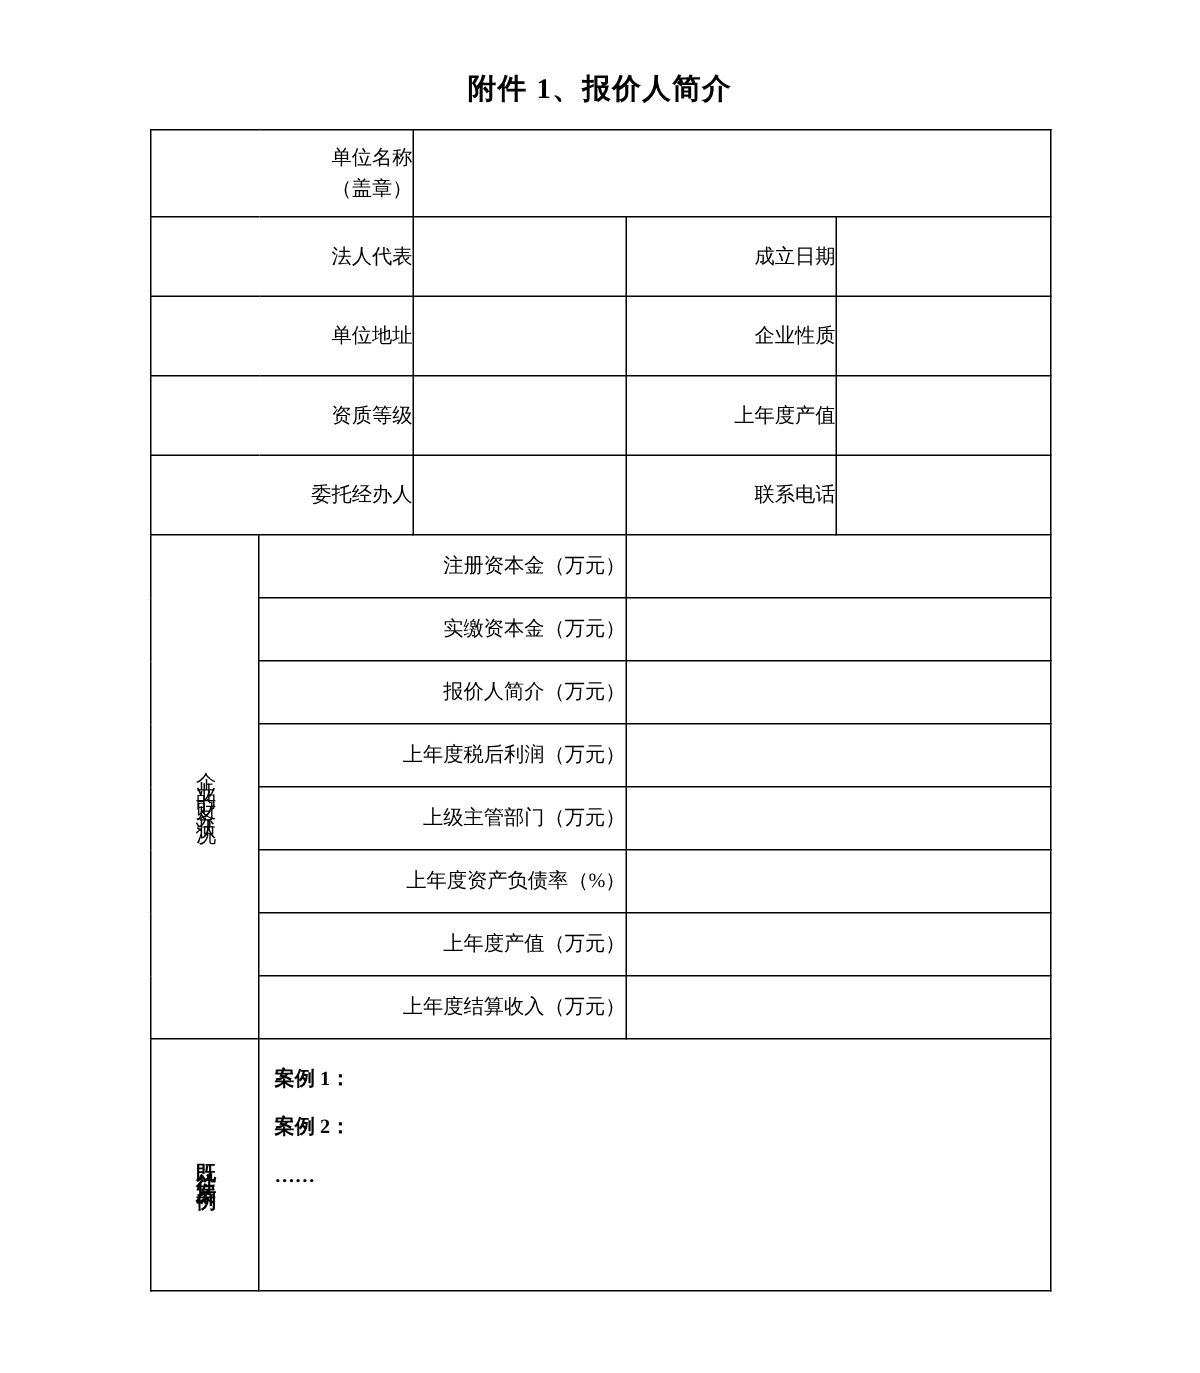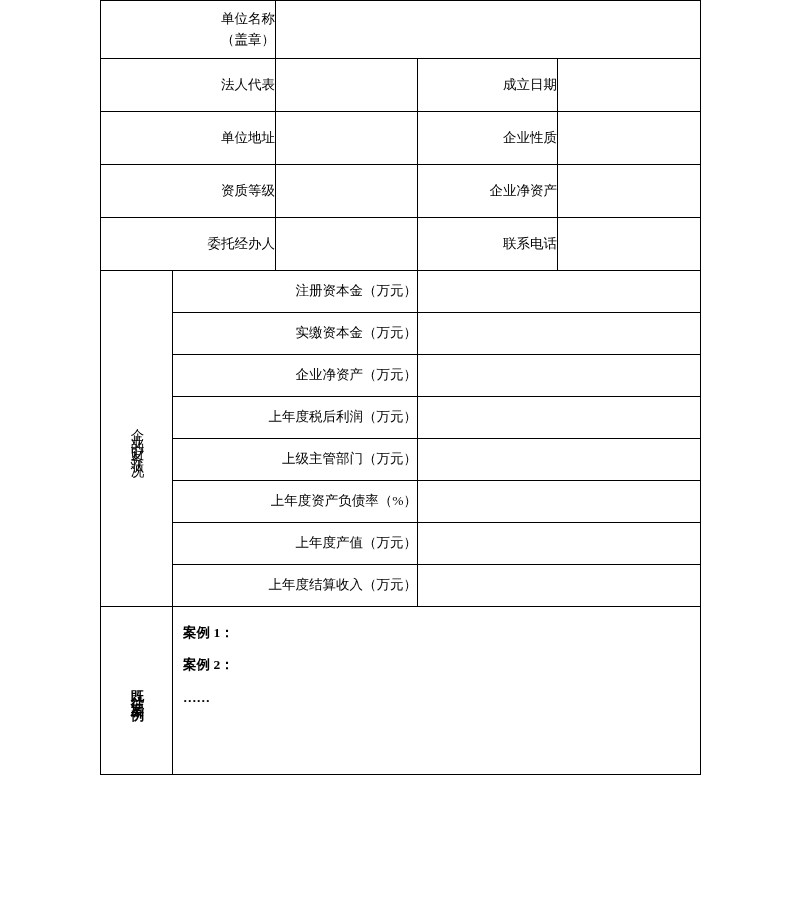--- a/index.html
+++ b/index.html
@@ -87,20 +87,21 @@
   .h-row-1 { height: 58px; }
   .h-row { height: 53px; margin-top: 28px; }
   .h-fin { height: 42px; }
   .h-case { height: 168px; font-weight: bold; }
 </style>
 </head>
 <body>
 
 <div class="page">
 
+  <div class="doc-title">附件 1、报价人简介</div>
 
   <div class="table-wrap">
     <table class="form">
       <colgroup>
         <col style="width:72px">
         <col style="width:103px">
         <col style="width:142px">
         <col style="width:140px">
         <col style="width:143px">
       </colgroup>
@@ -124,21 +125,21 @@
       <tr class="h-row">
         <td colspan="2" class="cell-label">单位地址</td>
         <td class="cell-blank"></td>
         <td class="cell-label">企业性质</td>
         <td class="cell-blank"></td>
       </tr>
 
       <tr class="h-row">
         <td colspan="2" class="cell-label">资质等级</td>
         <td class="cell-blank"></td>
-        <td class="cell-label">企业净资产</td>
+        <td class="cell-label">上年度产值</td>
         <td class="cell-blank"></td>
       </tr>
 
       <tr class="h-row">
         <td colspan="2" class="cell-label">委托经办人</td>
         <td class="cell-blank"></td>
         <td class="cell-label">联系电话</td>
         <td class="cell-blank"></td>
       </tr>
 
@@ -149,21 +150,21 @@
           </div>
         </td>
         <td colspan="2" class="cell-label">注册资本金（万元）</td>
         <td colspan="2" class="cell-blank"></td>
       </tr>
       <tr class="h-fin">
         <td colspan="2" class="cell-label">实缴资本金（万元）</td>
         <td colspan="2" class="cell-blank"></td>
       </tr>
       <tr class="h-fin">
-        <td colspan="2" class="cell-label">企业净资产（万元）</td>
+        <td colspan="2" class="cell-label">报价人简介（万元）</td>
         <td colspan="2" class="cell-blank"></td>
       </tr>
       <tr class="h-fin">
         <td colspan="2" class="cell-label">上年度税后利润（万元）</td>
         <td colspan="2" class="cell-blank"></td>
       </tr>
       <tr class="h-fin">
         <td colspan="2" class="cell-label">上级主管部门（万元）</td>
         <td colspan="2" class="cell-blank"></td>
       </tr>

